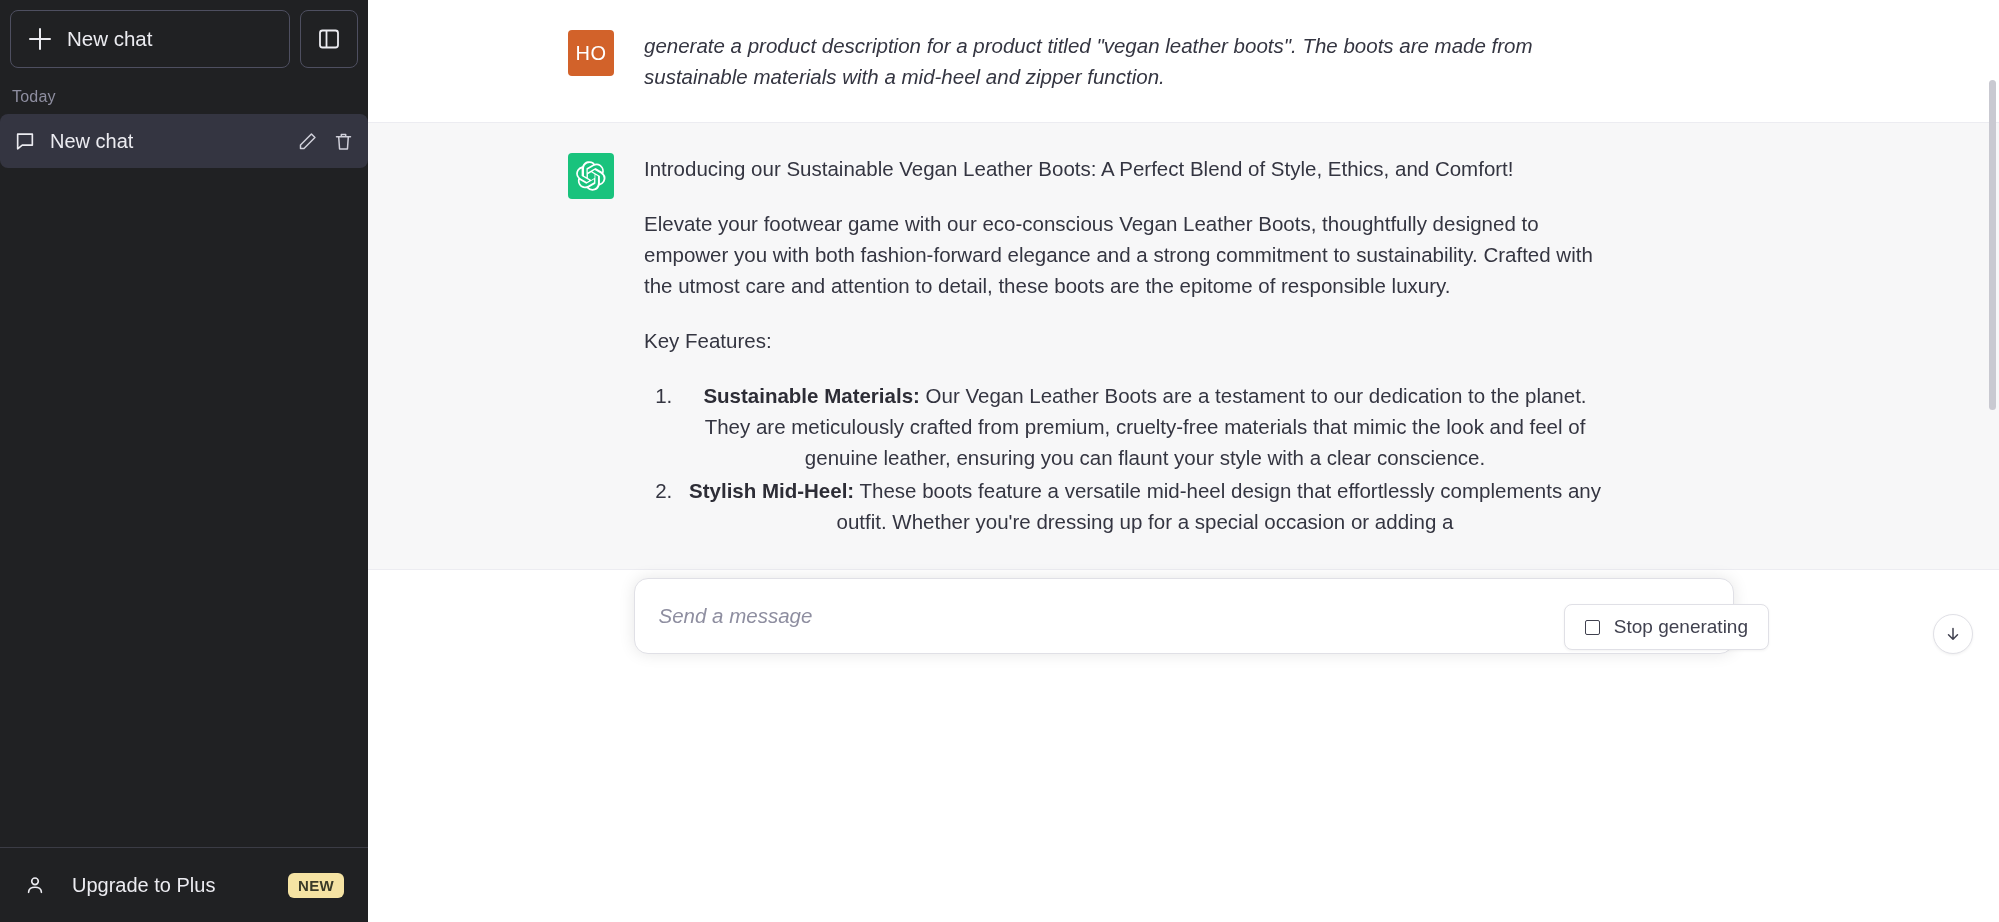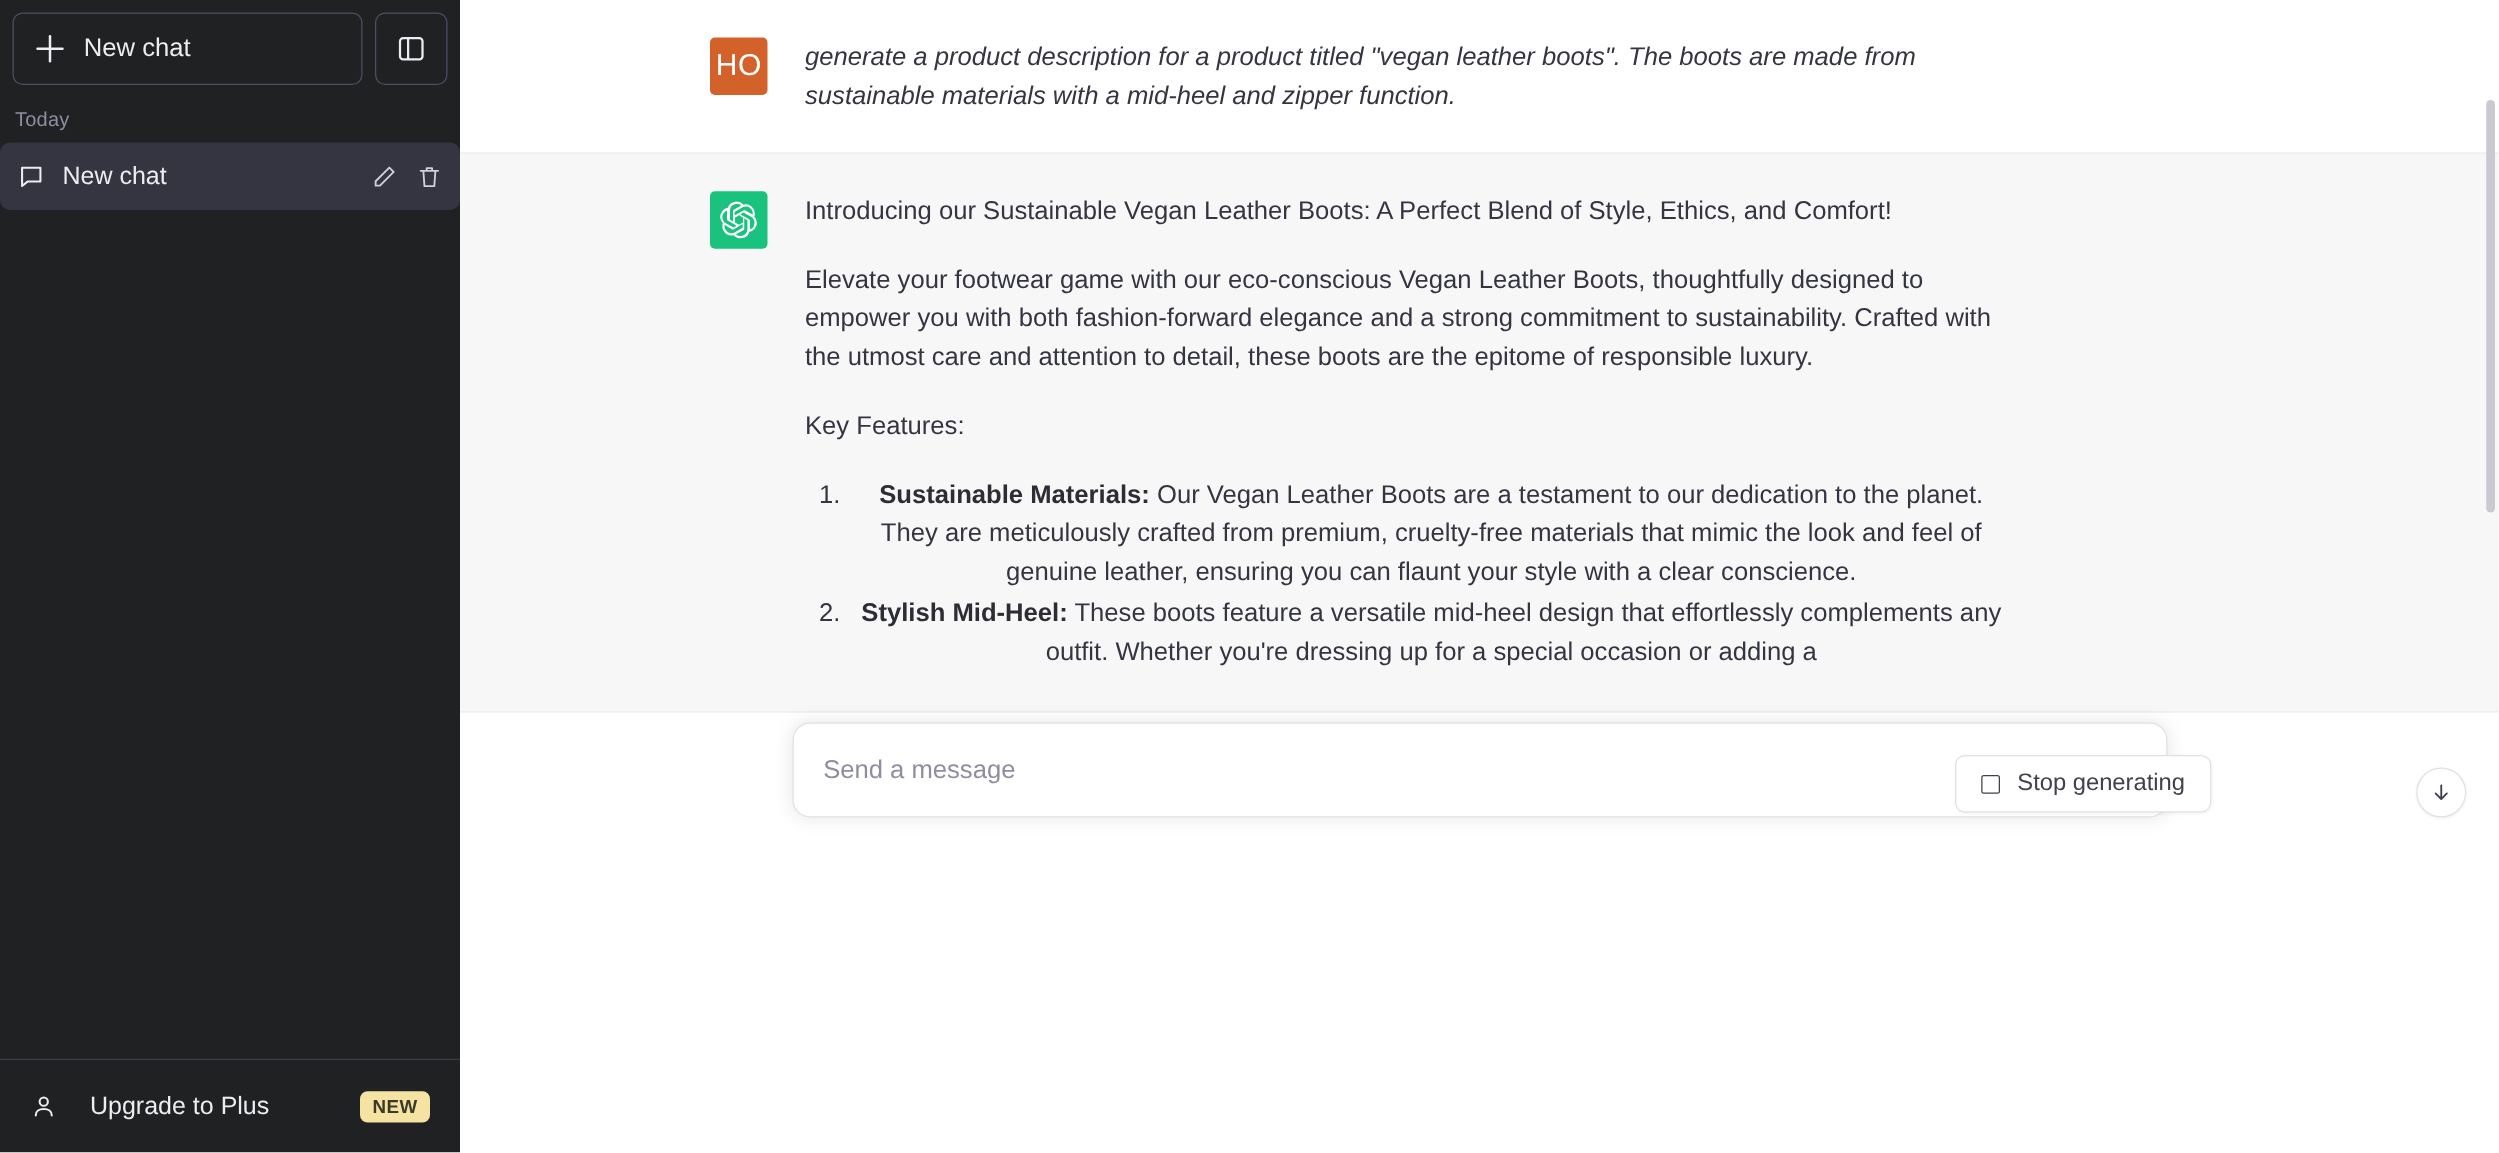--- a/index.html
+++ b/index.html
@@ -118,21 +118,21 @@
     padding: 30px 0 30px 0;
     margin-left: 0;
   }
   .msg-pad { width: 100%; padding-left: 200px; padding-right: 120px; }
 
   .avatar {
     width: 46px; height: 46px; flex: 0 0 46px;
     border-radius: 4px;
     display: flex; align-items: center; justify-content: center;
   }
-  .avatar.user { background: #d2622a; color: #ffffff; font-size: 24px; letter-spacing: .5px; }
+  .avatar.user { background: #d2622a; color: #ffffff; font-size: 20px; letter-spacing: .5px; }
   .avatar.bot { background: #19c37d; }
 
   .body { flex: 1 1 auto; min-width: 0; color: #343541; font-size: 20.5px; line-height: 31px; }
   .body p { margin-bottom: 24px; }
   .body p:last-child { margin-bottom: 0; font-style: italic; }
   .body ol { margin: 0 0 0 0; padding-left: 34px; }
   .body ol li { margin-bottom: 2px; padding-left: 4px; text-align: center; }
   .body strong { font-weight: bold; color: #2d2d36; }
 
   
@@ -145,20 +145,21 @@
     pointer-events: auto;
     width: 1100px; max-width: 78%;
     height: 76px; margin-top: 32px;
     background: #ffffff;
     border: 1px solid #e0e0e6;
     border-radius: 14px;
     box-shadow: 0 0 16px rgba(0,0,0,.10);
     display: flex; align-items: center;
     padding: 0 24px;
     position: relative;
+    font-style: italic;
   }
   .composer .placeholder { color: #8e8ea0; font-size: 20.5px; }
   .send-icon { position: absolute; right: 24px; color: #c5c5d2; }
 
   .stop-btn {
     position: absolute; right: 230px; bottom: 272px;
     display: flex; align-items: center; gap: 14px;
     background: #ffffff; border: 1px solid #e0e0e6;
     border-radius: 8px; padding: 11px 20px;
     font-size: 19px; color: #40414f;

